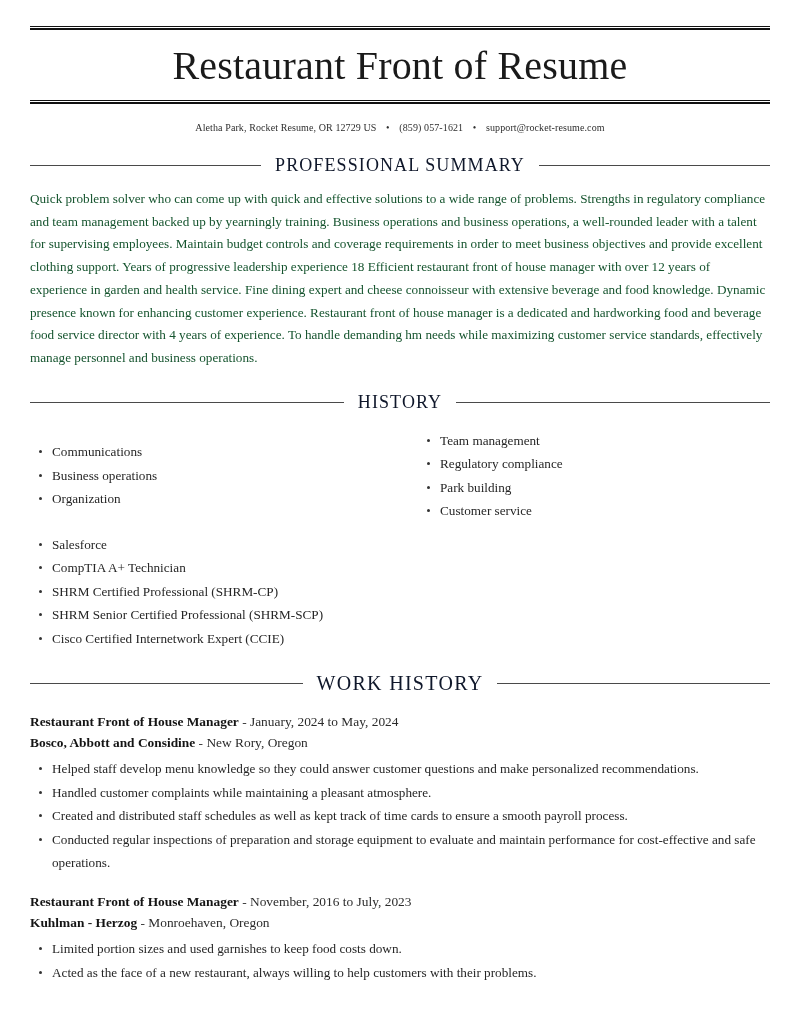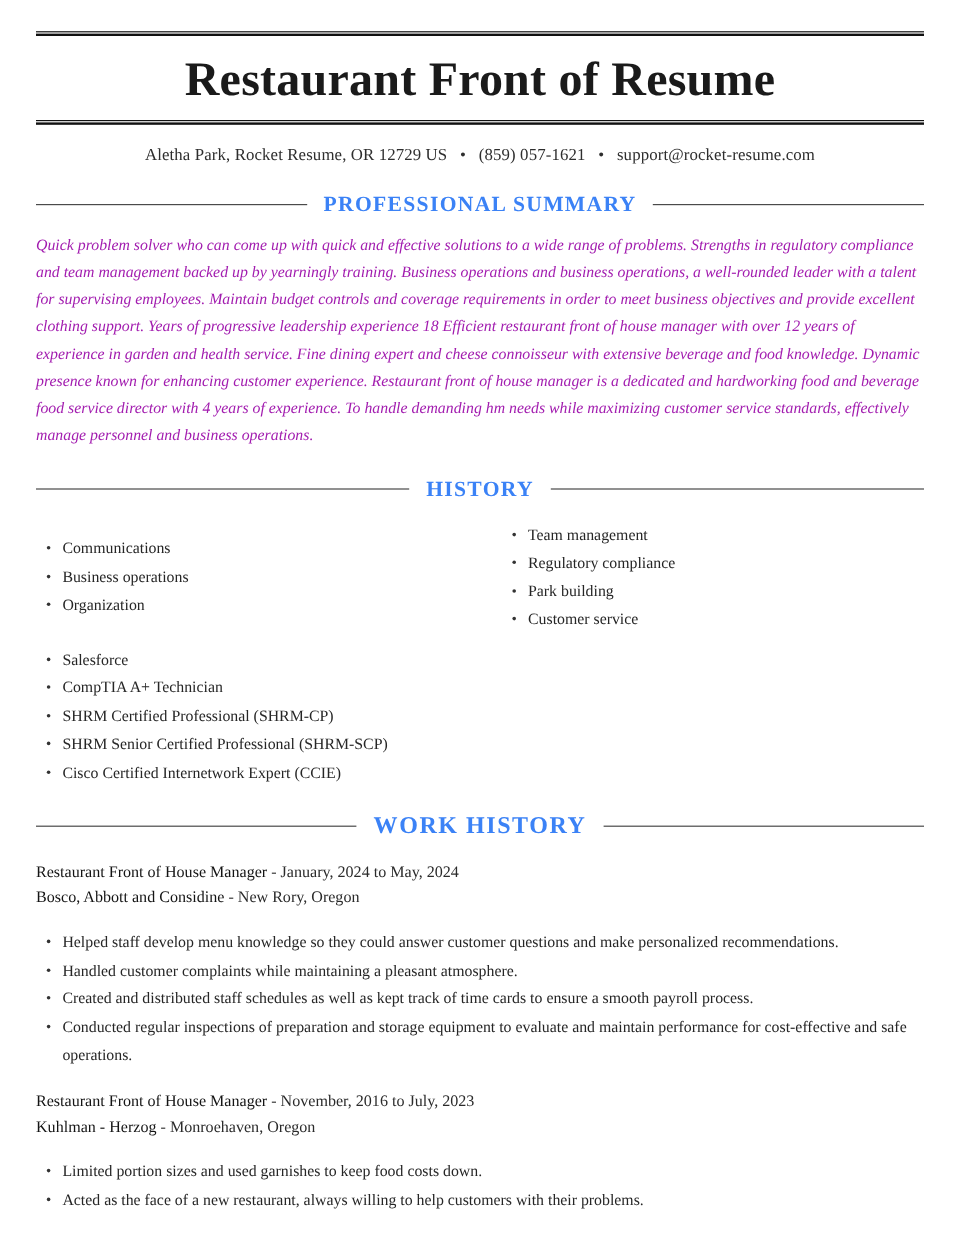--- a/index.html
+++ b/index.html
@@ -25,35 +25,35 @@
   
   .head-rule-top {
     margin-top: 26px;
     border-top: 1px solid #111;
     border-bottom: 2px solid #111;
     height: 4px;
   }
   .resume-title {
     text-align: center;
     font-size: 40px;
-    font-weight: 700;
+    font-weight: 400;
     line-height: 1.1;
     letter-spacing: 0.2px;
     color: #1a1a1a;
     padding: 14px 0 12px 0;
     margin: 0;
   }
   .head-rule-bottom {
     border-top: 1px solid #111;
     border-bottom: 2px solid #111;
     height: 4px;
   }
   .contact-line {
     text-align: center;
-    font-size: 14px;
+    font-size: 10px;
     color: #2e2e2e;
     padding-top: 18px;
     letter-spacing: 0.1px;
   }
   .contact-sep {
     display: inline-block;
     padding: 0 7px;
     color: #2e2e2e;
   }
 
@@ -66,37 +66,35 @@
   }
   .section-head .rule {
     flex: 1 1 auto;
     height: 1px;
     background: #4a4a4a;
   }
   .section-head .label {
     flex: 0 0 auto;
     font-size: 18px;
     letter-spacing: 1.1px;
-    color: #3b82f6;
+    color: #0f172a;
     white-space: nowrap;
-    font-weight: bold;
   }
   .section-head.big .label {
     font-size: 20px;
     letter-spacing: 1.3px;
   }
 
   
   .summary {
     font-size: 13.2px;
     line-height: 1.72;
     text-align: left;
-    color: #a21caf;
+    color: #14532d;
     margin-top: 12px;
-    font-style: italic;
   }
 
   
   ul.bullets {
     list-style: none;
     margin: 10px 0 0 0;
     padding: 0;
   }
   ul.bullets li {
     position: relative;
@@ -131,25 +129,25 @@
 
   
   .job { margin-top: 16px; }
   .job:first-of-type { margin-top: 14px; }
   .job-line {
     font-size: 13.4px;
     line-height: 1.58;
     color: #2b2b2b;
   }
   .job-line .strong {
-    font-weight: normal;
+    font-weight: bold;
     color: #141414;
   }
   .job-line .dash { color: #3a3a3a; }
-  .job ul.bullets { margin-top: 15px; }
+  .job ul.bullets { margin-top: 4px; }
 </style>
 </head>
 <body>
 
 <div class="page">
 
   <div>
     <div class="head-rule-top"></div>
     <h1 class="resume-title">Restaurant Front of Resume</h1>
     <div class="head-rule-bottom"></div>

